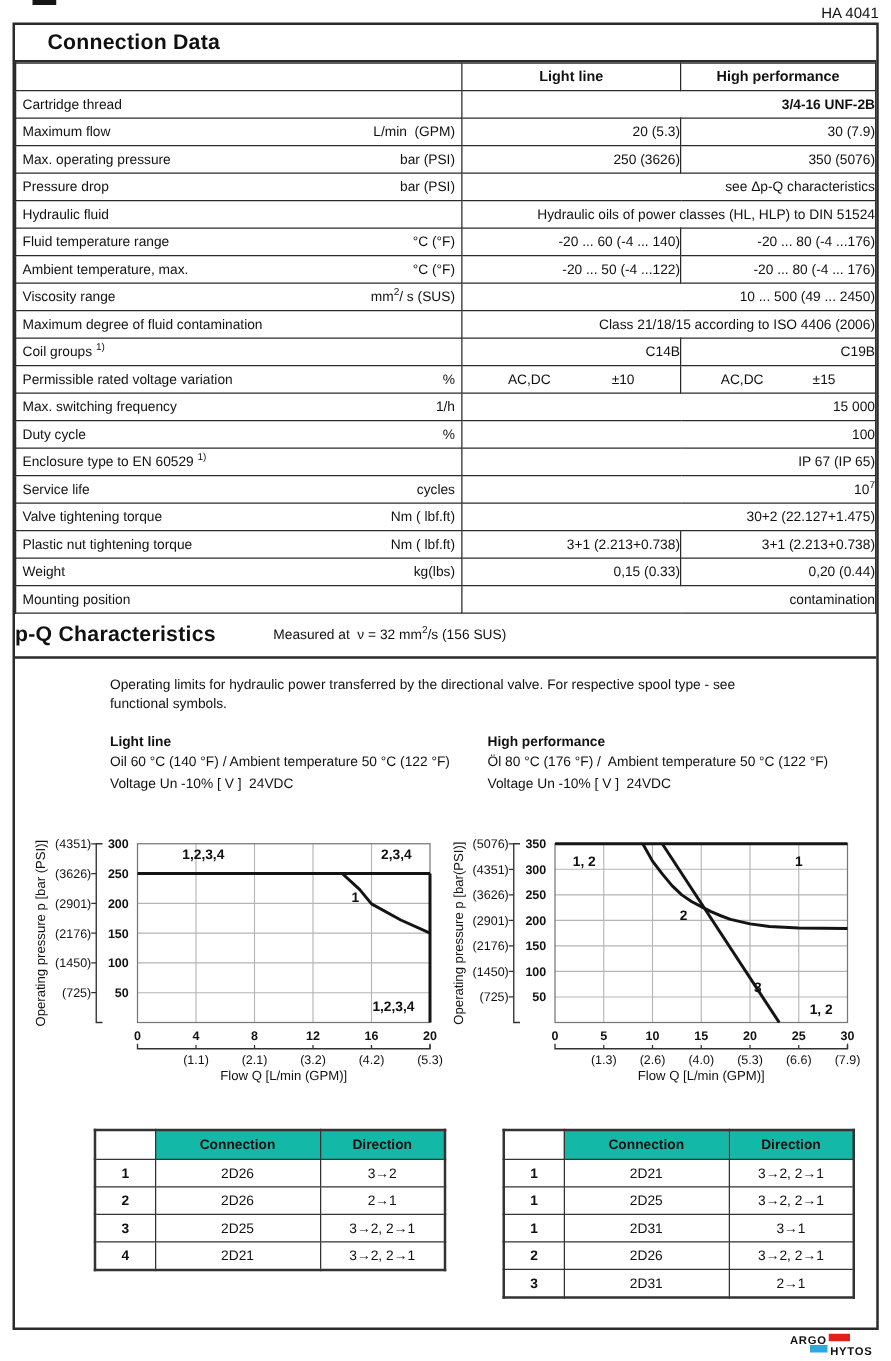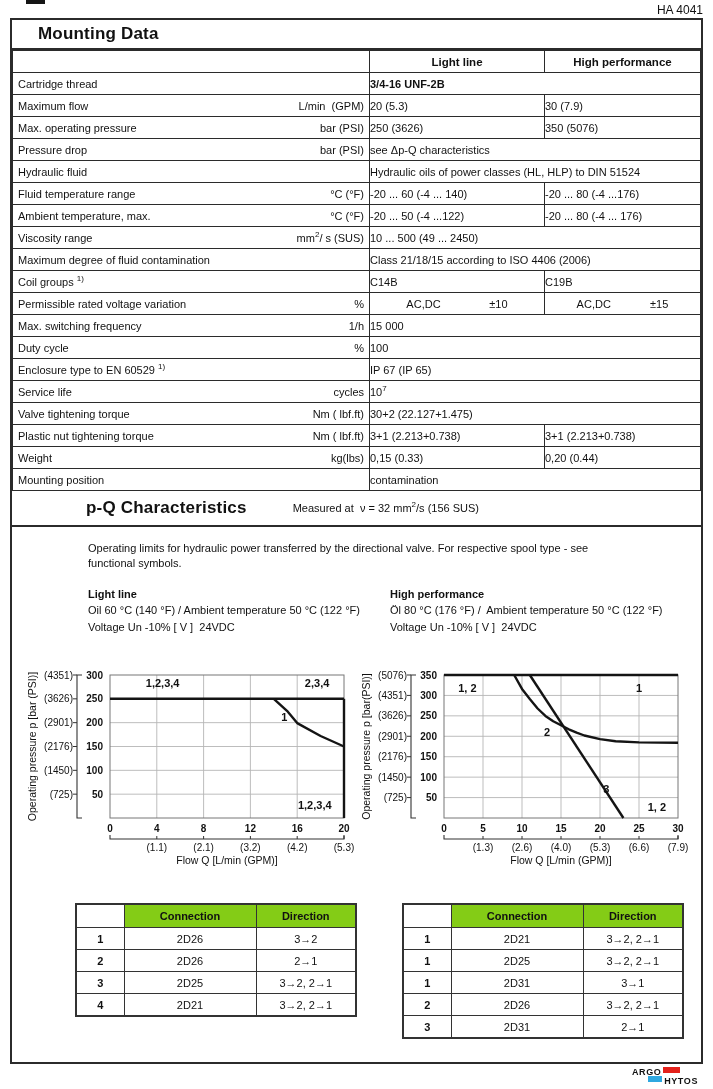--- a/index.html
+++ b/index.html
@@ -10,65 +10,65 @@
   .docnum{position:absolute;top:3px;right:10px;font-size:12px}
   .frame{position:absolute;top:18px;left:10px;width:693px;height:1046px;border:2px solid #2b2b2b;
          box-sizing:border-box;background:#fff}
   .td-titlebar{height:28px;border-bottom:2px solid #2b2b2b;display:flex;align-items:center}
   .td-title{font-size:17px;font-weight:bold;margin-left:26px;letter-spacing:.2px}
   table.tech{border-collapse:collapse;width:100%;table-layout:fixed;font-size:11px}
   .tech th,.tech td{border:1px solid #2b2b2b;padding:0;height:21px;overflow:hidden}
   .tech thead th{font-weight:bold;text-align:center;font-size:11.5px;height:21px}
   .labw{display:flex;justify-content:space-between;align-items:center;padding:0 5px}
   .u{white-space:pre}
-  .val{text-align:left}
+  .val{text-align:right}
   .b{font-weight:bold}
   .partsw{display:flex;justify-content:space-around;align-items:center;padding:0 12px}
   .footnote{height:46px;border-bottom:2px solid #2b2b2b;box-sizing:border-box;
             padding:11px 0 0 13px;font-size:11px}
   .footnote sup{font-weight:bold}
   .pqbar{height:36px;border-bottom:2px solid #2b2b2b;box-sizing:border-box;display:flex;align-items:center}
-  .pq-title{font-size:17px;font-weight:bold;margin-left:74px;letter-spacing:.2px}
+  .pq-title{font-size:17px;font-weight:bold;letter-spacing:.2px}
   .measured{font-size:11px;margin-left:46px;white-space:pre}
   .desc{margin:14px 0 0 76px;font-size:11px;line-height:1.4}
   .desc span{display:block}
   .conds{display:flex;margin:14px 0 0 76px;font-size:11px;line-height:1.5}
   .cond{width:302px}
   .cond .h{font-weight:bold}
   .condline{white-space:pre}
   .chartrow{display:flex;margin:30px 0 0 12px}
   svg.chart{width:334px;height:214px;display:block}
   .tick{font:10px "Liberation Sans","DejaVu Sans",sans-serif;fill:#111}
   .tickb{font:bold 10px "Liberation Sans","DejaVu Sans",sans-serif;fill:#111}
   .axt{font:10.5px "Liberation Sans","DejaVu Sans",sans-serif;fill:#111}
   .reg{font:bold 11px "Liberation Sans","DejaVu Sans",sans-serif;fill:#111}
   .tablerow{display:flex;margin:24px 0 0 63px}
   table.conn{border-collapse:collapse;font-size:11px;border:2px solid #333;align-self:flex-start}
-  .conn th{background:#84cc16;border:1px solid #333;height:20px;font-size:11px}
+  .conn th{background:#14b8a6;border:1px solid #333;height:20px;font-size:11px}
   .conn th.idx{background:#fff}
   .conn td{border:1px solid #333;height:19px;text-align:center}
   .conn td.idx{font-weight:bold}
   .gap{width:45px}
   .logo{position:absolute;top:1067px;left:632px;width:66px}
   .logo .r1,.logo .r2{display:flex;align-items:flex-start;height:9px}
   .logo .r2{justify-content:flex-end}
   .logo span{font-size:9px;font-weight:bold;letter-spacing:.6px;color:#111}
   .logo .red{width:17px;height:6px;margin-left:2px}
   .logo .blue{width:14px;height:6px;margin-right:2px}
 </style>
 </head>
 <body>
 
 <div class="topmark"></div>
 <div class="docnum">HA 4041</div>
 
 <div class="frame">
 
   <div class="td-titlebar">
-    <span class="td-title">Mounting Data</span>
+    <span class="td-title">Connection Data</span>
   </div>
 
   <table class="tech">
     <colgroup>
         <col style="width:357px">
         <col style="width:175px">
         <col>
       </colgroup>
     <thead>
       <tr>

